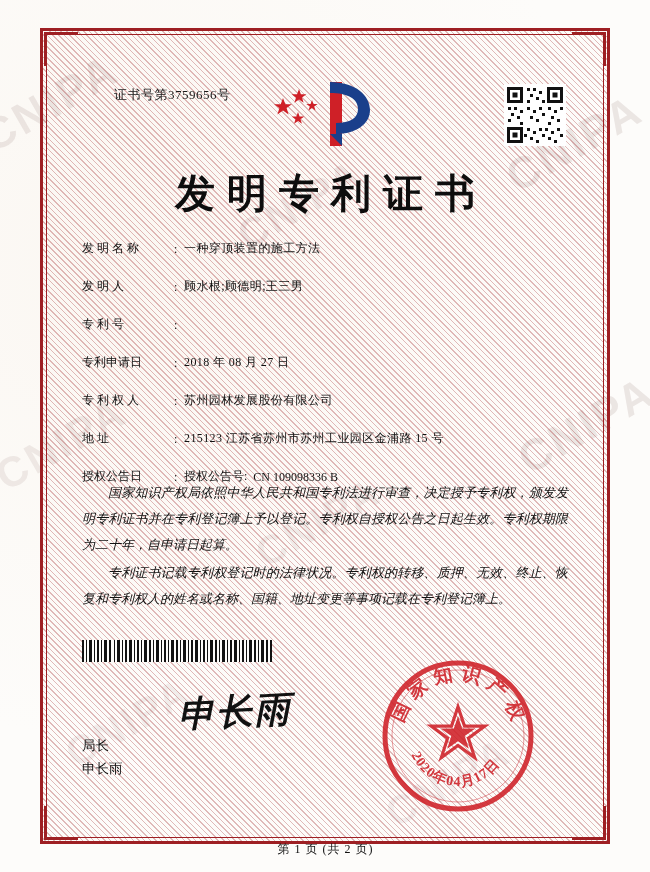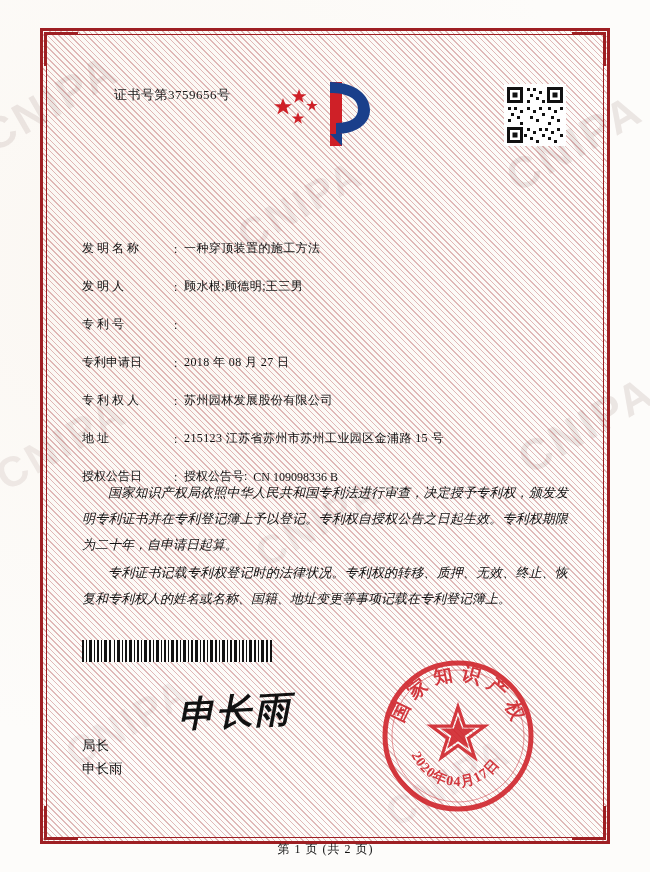--- a/index.html
+++ b/index.html
@@ -351,20 +351,21 @@
           <polygon points="29,13 30.9,18.2 36.4,18.2 32,21.5 33.6,26.8 29,23.5 24.4,26.8 26,21.5 21.6,18.2 27.1,18.2"></polygon>
           <polygon points="28,36 29.6,40.4 34.3,40.4 30.5,43.2 31.9,47.7 28,44.9 24.1,47.7 25.5,43.2 21.7,40.4 26.4,40.4"></polygon>
           <polygon points="42,24 43.4,28 47.7,28 44.2,30.5 45.5,34.6 42,32.1 38.5,34.6 39.8,30.5 36.3,28 40.6,28"></polygon>
         </g>
         <path d="M60 6 L60 70 L72 70 L72 6 Z" fill="#cf2027"></path>
         <path d="M60 6 C86 6, 100 20, 100 34 C100 48, 86 58, 66 58 L66 47 C80 47, 88 42, 88 33 C88 23, 78 17, 60 17 Z" fill="#1a3f8b"></path>
         <path d="M60 58 L72 70 L72 58 Z" fill="#1a3f8b"></path>
       </svg>
     </div>
 
+    <div class="title">发明专利证书</div>
 
     <div class="fields">
       <div class="field-row">
         <span class="field-label">发 明 名 称</span>
         <span class="field-colon">:</span>
         <span class="field-value">一种穿顶装置的施工方法</span>
       </div>
       <div class="field-row">
         <span class="field-label">发 明 人</span>
         <span class="field-colon">:</span>

